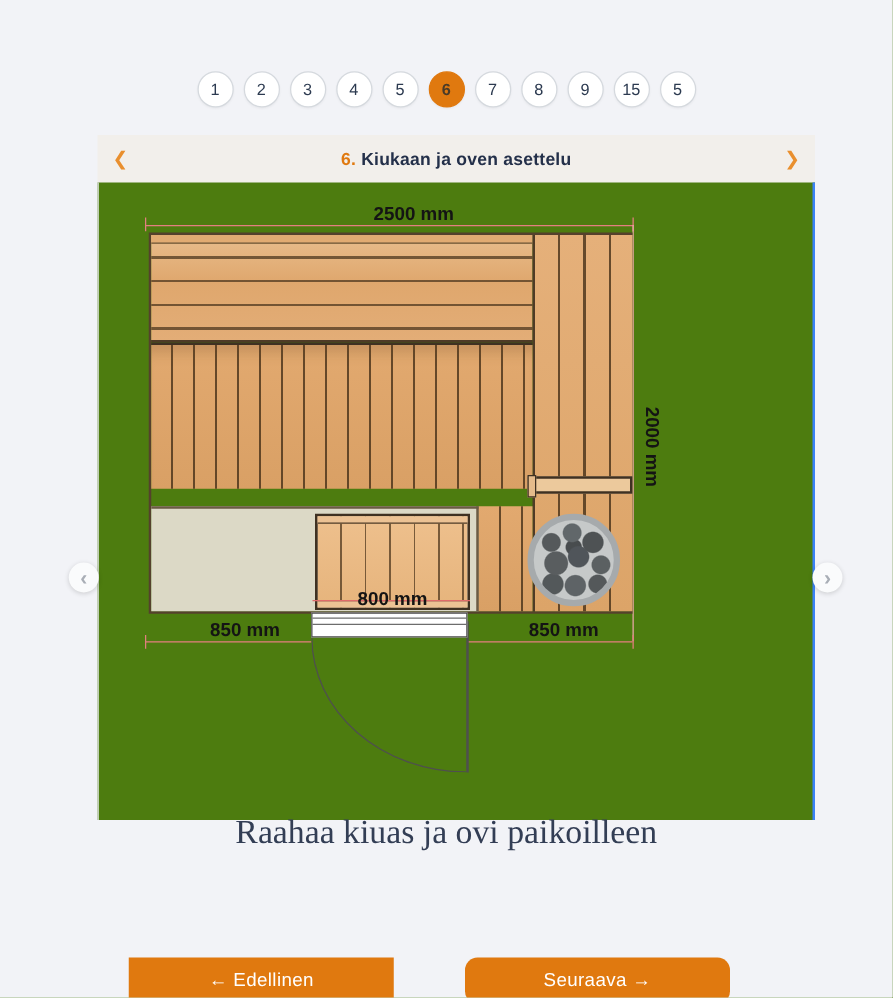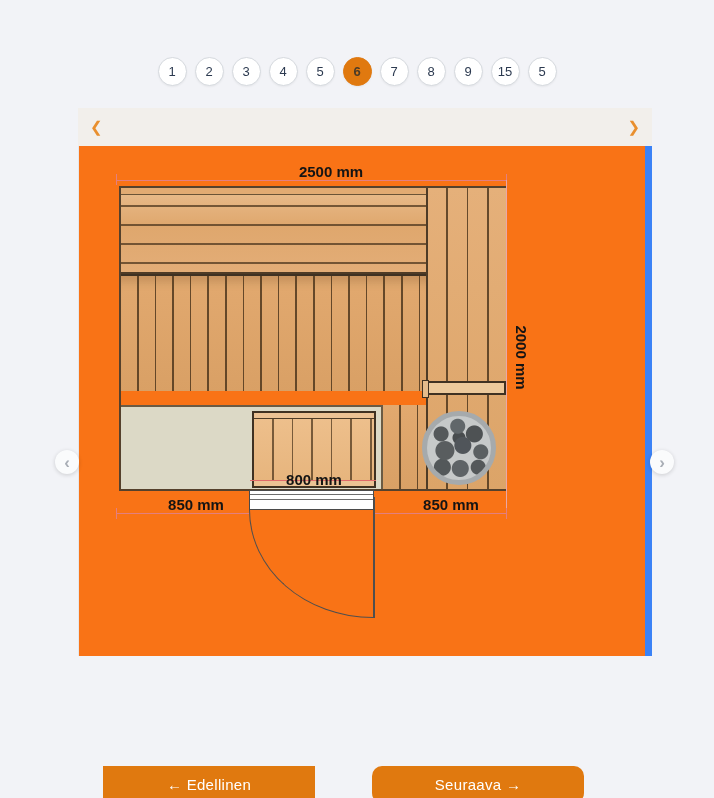--- a/index.html
+++ b/index.html
@@ -18,22 +18,22 @@
   .header-bar{position:absolute;left:78px;top:108px;width:574px;height:38px;background:#f2efeb;
               display:flex;align-items:center;justify-content:center;}
   .chev{position:absolute;top:0;height:38px;display:flex;align-items:center;color:#e98f2e;
         font-size:15px;font-weight:bold;cursor:pointer;font-family:"DejaVu Sans",sans-serif;}
   .chev.left{left:12px;}
   .chev.right{right:12px;}
   .hdr-title{font-size:14px;font-weight:bold;color:#24304a;letter-spacing:.2px;}
   .hdr-num{color:#e0790f;margin-right:4px;}
 
   
-  .panel{position:absolute;left:78px;top:146px;width:574px;height:510px;background:#f97316;
-         border-right:7px solid #3b82f6;border-left:1px solid #e6e7eb;box-sizing:border-box;}
+  .panel{position:absolute;left:78px;top:146px;width:574px;height:510px;background:#4d7c0f;
+         border-right:2px solid #3b82f6;border-left:1px solid #e6e7eb;box-sizing:border-box;}
 
   
   .dim-label{position:absolute;font-weight:bold;font-size:15px;color:#141414;text-align:center;
              font-family:"Liberation Sans",sans-serif;}
   .dim-line-h{position:absolute;height:1px;background:#e37f7f;}
   .dim-line-v{position:absolute;width:1px;background:#eaa7a7;}
   .tick{position:absolute;width:1px;height:11px;background:#e37f7f;}
   .dim-rot{transform:rotate(90deg);}
 
   
@@ -126,20 +126,23 @@
     <button class="step active">6</button>
     <button class="step">7</button>
     <button class="step">8</button>
     <button class="step">9</button>
     <button class="step">15</button>
     <button class="step">5</button>
   </div>
 
   <div class="header-bar">
     <span class="chev left">❮</span>
+    <div class="hdr-title">
+      <span class="hdr-num">6.</span><span>Kiukaan ja oven asettelu</span>
+    </div>
     <span class="chev right">❯</span>
   </div>
 
   <div class="panel">
 
     <div class="dim-label" style="left:152px;top:17px;width:200px;">2500 mm</div>
     <div class="dim-line-h" style="left:37px;top:34px;width:391px;"></div>
     <div class="tick" style="left:37px;top:28px;"></div>
     <div class="tick" style="left:427px;top:28px;"></div>
 
@@ -173,17 +176,18 @@
     <div class="door-leaf"></div>
   </div>
 
   <div class="car-arrow left">
     <span>‹</span>
   </div>
   <div class="car-arrow right">
     <span>›</span>
   </div>
 
+  <div class="caption">Raahaa kiuas ja ovi paikoilleen</div>
 
   <button class="btn prev">← Edellinen</button>
   <button class="btn next">Seuraava →</button>
 
 </div>
 
 </body></html>

